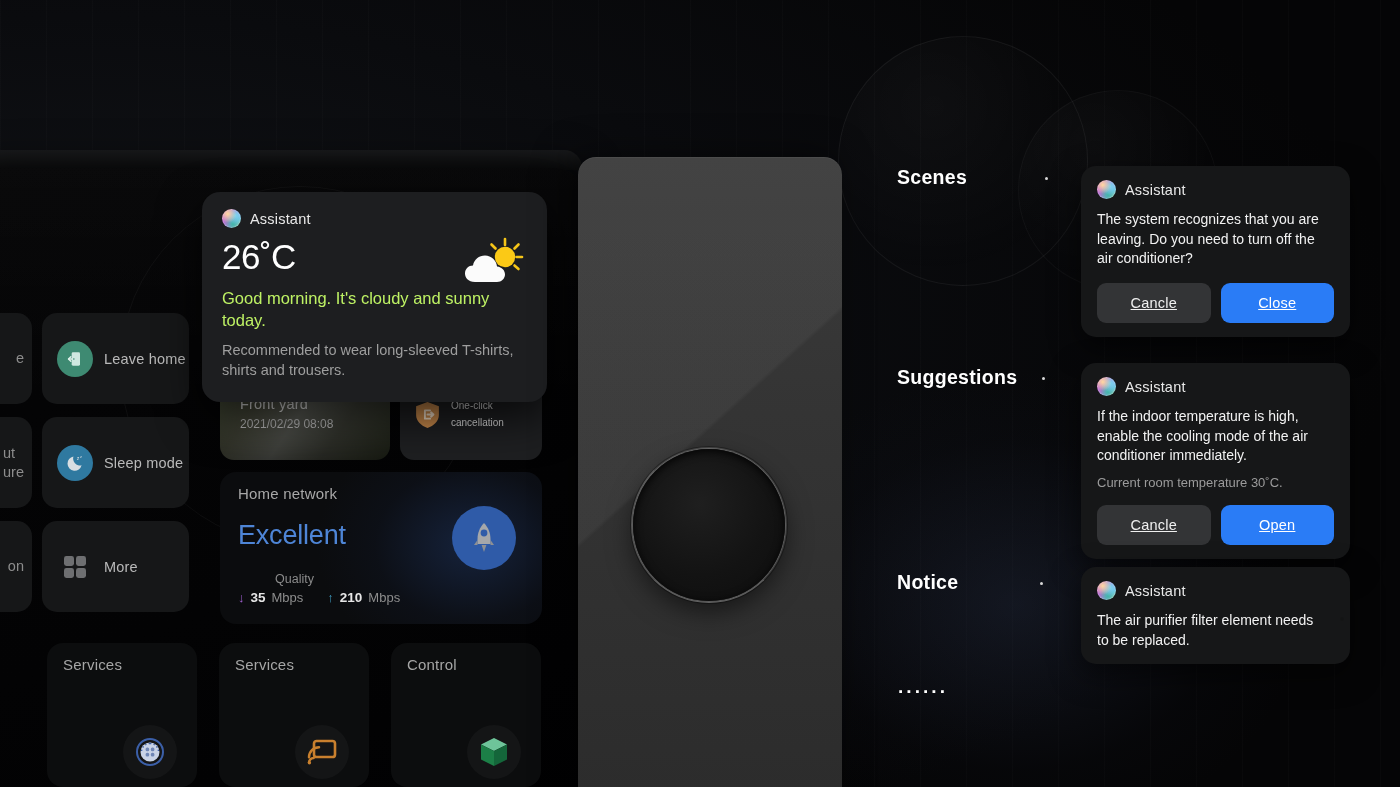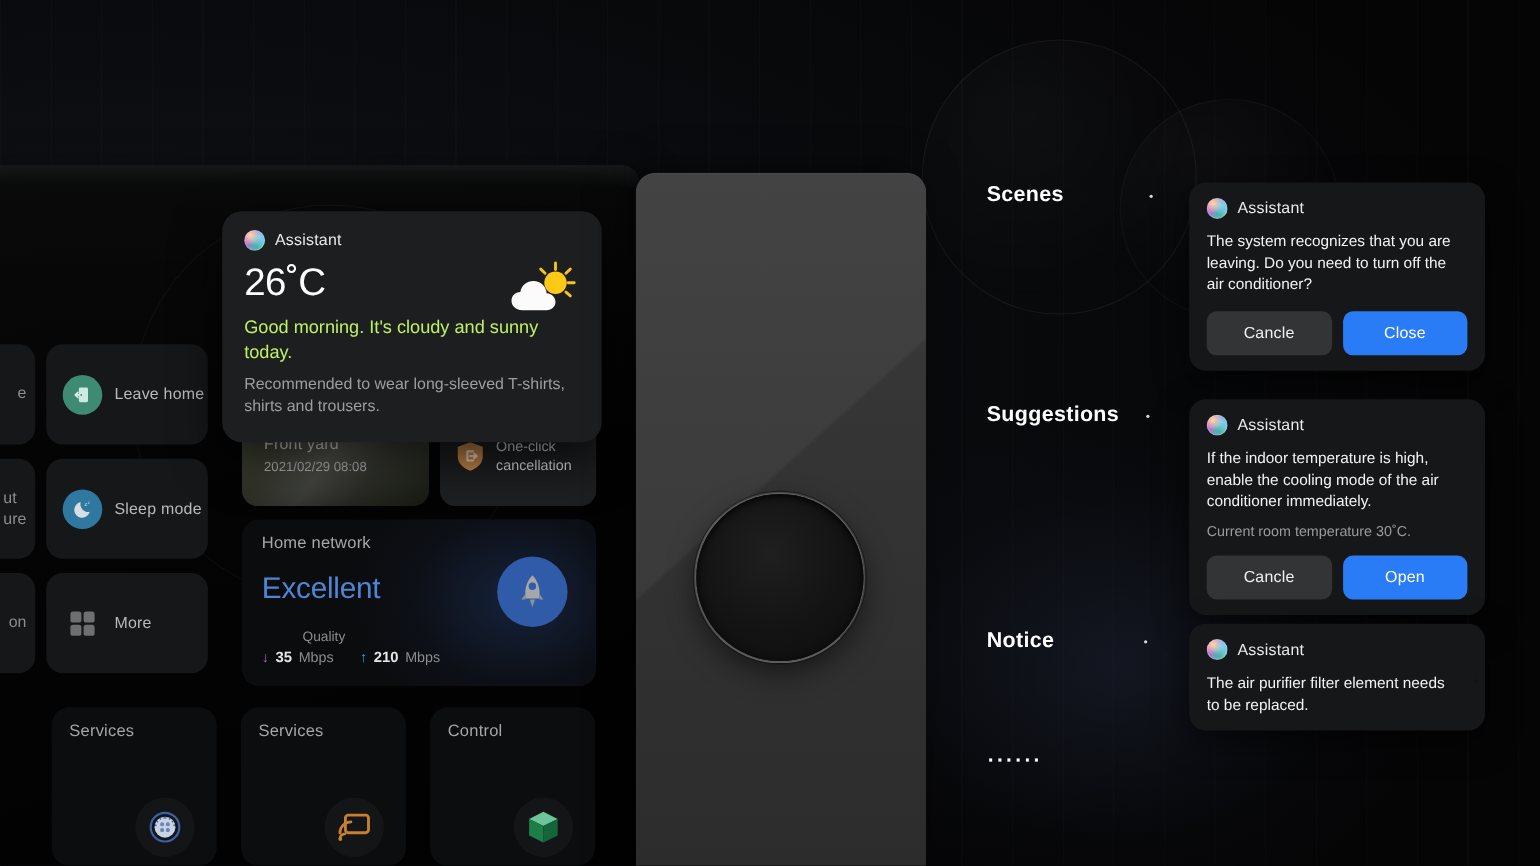--- a/index.html
+++ b/index.html
@@ -143,21 +143,21 @@
     font-size:12px; color:#b7b7b7;
   }
   #oneclick-card{
     flex:0 0 142px; border-radius:14px; background:#1e1f21;
     display:flex; align-items:center; gap:9px; padding-left:13px;
   }
   #oneclick-card .oc-ico{
     width:29px; height:29px; flex:0 0 auto;
   }
   #oneclick-card .oc-label{
-    font-size:13px; color:#dcdcdc; line-height:17px;
+    font-size:10px; color:#dcdcdc; line-height:17px;
   }
 
   
   #weather-card{
     position:absolute; left:202px; top:192px; width:345px;
     padding:17px 20px 22px 20px;
     background:#1d1e20;
     border-radius:18px;
     box-shadow:0 16px 44px rgba(0,0,0,0.72);
   }
@@ -266,20 +266,21 @@
   .notif .n-thumb{ flex:0 0 auto; }
   .notif .n-actions{
     margin-top:14px; display:flex; gap:10px;
   }
   .notif .n-btn{
     flex:1 1 0; height:40px; border-radius:9px;
     display:flex; align-items:center; justify-content:center;
     font-size:14.5px; letter-spacing:.2px; cursor:pointer;
     border:none;
     font-family:"Liberation Sans", sans-serif;
+    text-decoration:underline;
   }
   .n-btn.secondary{ background:#333436; color:#f0f0f0; }
   .n-btn.primary{ background:#2a7cf6; color:#ffffff; }
 
   
   .ac-thumb{
     width:44px; height:16px; border-radius:3px;
     background:linear-gradient(180deg,#fdfdfd 0%,#f0f0f0 55%,#d8d8d8 100%);
     box-shadow:0 1px 3px rgba(0,0,0,0.6), inset 0 -4px 0 rgba(0,0,0,0.06);
     position:relative;

